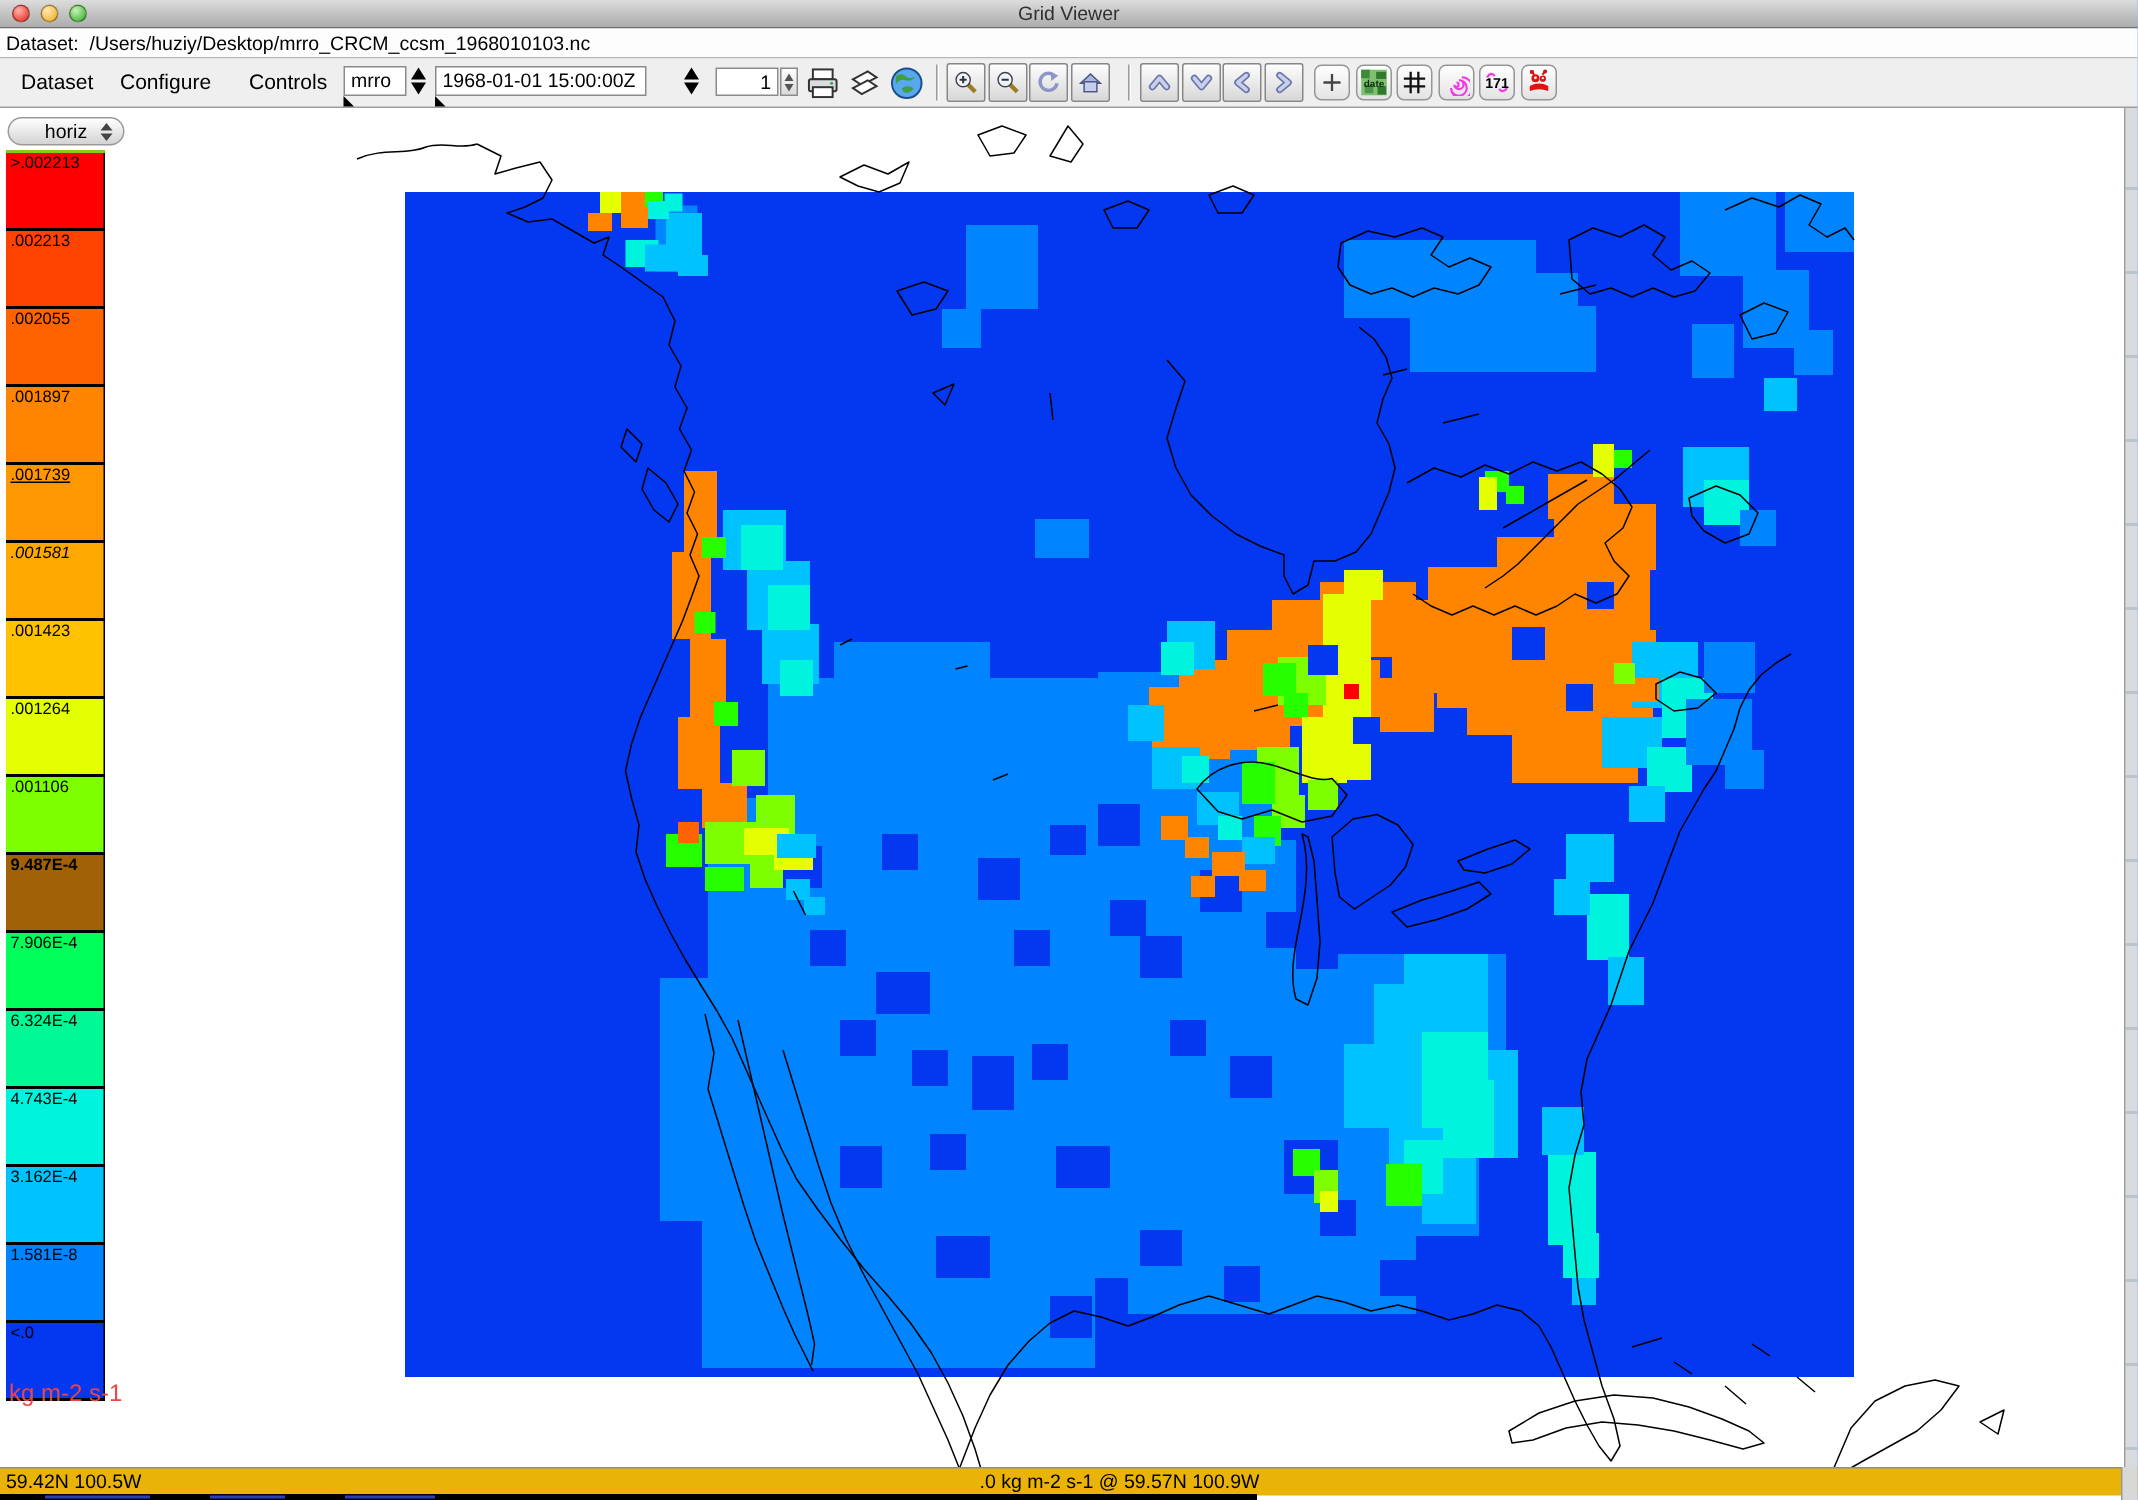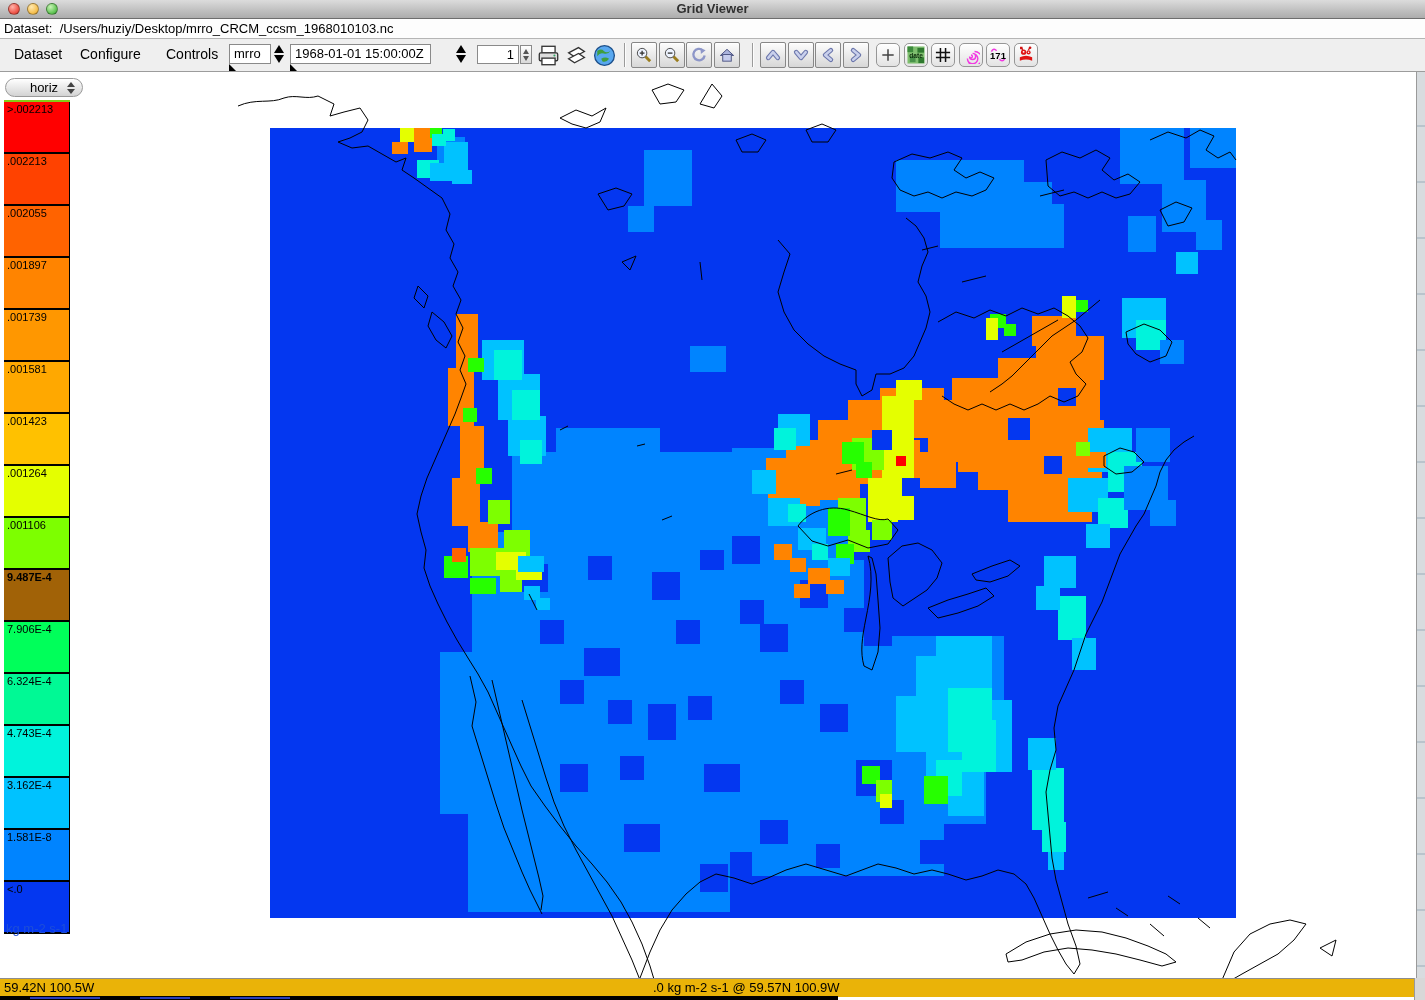--- a/index.html
+++ b/index.html
@@ -1,21 +1,21 @@
 <!DOCTYPE html>
 <html><head>
 <meta charset="utf-8">
 <style>
   html,body{margin:0;padding:0}
   body{width:1425px;height:1000px;position:relative;overflow:hidden;background:#fff;
        font-family:"Liberation Sans",sans-serif;-webkit-font-smoothing:antialiased}
   
   #titlebar{position:absolute;top:0;left:0;right:0;height:18px;z-index:10;
     background:linear-gradient(#dcdcdc,#bfbfbf 60%,#adadad);border-bottom:1px solid #6e6e6e}
-  #title{text-align:center;font-size:13px;font-weight:bold;color:#303030;line-height:18px}
+  #title{text-align:center;font-size:13px;font-weight:normal;color:#303030;line-height:18px}
   .lights{position:absolute;left:8px;top:3px;display:flex;gap:7px}
   .light{width:12px;height:12px;border-radius:50%;border:1px solid rgba(0,0,0,.35);box-sizing:border-box}
   .light.red{background:radial-gradient(circle at 35% 30%,#ffb3aa,#ee5448 65%,#c93a2e)}
   .light.yellow{background:radial-gradient(circle at 35% 30%,#ffe9b0,#f5bf4f 65%,#d79c2c)}
   .light.green{background:radial-gradient(circle at 35% 30%,#c9f3b7,#61c554 65%,#3f9e3b)}
   #datasetbar{position:absolute;top:19px;left:0;right:0;height:19px;background:#fdfdfd;
     border-bottom:1px solid #b5b5b5;font-size:13px;line-height:19px;color:#000;z-index:10;white-space:pre}
   #datasetbar .lbl{padding-left:4px}
   #toolbar{position:absolute;top:39px;left:0;right:0;height:32px;background:#efefef;
     border-bottom:1px solid #9c9c9c;z-index:10}
@@ -52,21 +52,21 @@
   #vmode{position:absolute;left:5px;top:78px;width:78px;height:19px;z-index:5;border-radius:10px;
     background:linear-gradient(#ffffff,#d3d3d3);border:1px solid #9a9a9a;box-sizing:border-box;
     font-size:13px;color:#000;display:flex;align-items:center;justify-content:center}
   #vmode .arr{position:absolute;right:7px;top:2px;width:8px;height:14px}
   #vmode .arr:before,#vmode .arr:after{content:"";position:absolute;left:0;border-left:4px solid transparent;border-right:4px solid transparent}
   #vmode .arr:before{top:1px;border-bottom:5px solid #444}
   #vmode .arr:after{top:8px;border-top:5px solid #444}
   #colorbar{position:absolute;left:4px;top:100px;width:66px;z-index:5;border-top:2px solid #84cc16}
   .cbcell{height:49px;border-bottom:2px solid #000;border-right:1px solid #000;box-sizing:content-box;
     font-size:11px;line-height:12px;padding-top:1px;padding-left:3px;color:#000}
-  #units{position:absolute;left:6px;top:921px;font-size:13px;color:#1d4ed8;z-index:5}
+  #units{position:absolute;left:6px;top:921px;font-size:16px;color:#ef4444;z-index:5}
   #rightstrip{position:absolute;right:0;top:71px;width:8px;height:907px;z-index:6;
     background:repeating-linear-gradient(#d8dcdf 0px,#d8dcdf 54px,#b9c4cc 54px,#b9c4cc 56px);
     border-left:1px solid #9a9a9a}
   
   #statusbar{position:absolute;top:978px;left:0;right:0;height:18px;background:#eab308;
     border-top:1px solid #8d8d8d;font-size:13px;line-height:17px;color:#000;z-index:10}
   #s-left{position:absolute;left:4px}
   #s-mid{position:absolute;left:653px}
   #bottomstrip{position:absolute;top:996px;left:0;width:838px;height:4px;background:#000;z-index:11}
   #bottomstrip i{position:absolute;top:1px;height:2px;background:#2a3fbb}
@@ -439,22 +439,22 @@
 <div id="vmode">
   <span>horiz</span>
   <span class="arr"></span>
 </div>
 
 <div id="colorbar">
     <div class="cbcell" style="background: rgb(255, 0, 0);">&gt;.002213</div>
     <div class="cbcell" style="background: rgb(255, 66, 0);">.002213</div>
     <div class="cbcell" style="background: rgb(255, 99, 0);">.002055</div>
     <div class="cbcell" style="background: rgb(255, 132, 0);">.001897</div>
-    <div class="cbcell" style="background: rgb(255, 151, 0);">.001739</div>
-    <div class="cbcell" style="background: rgb(255, 168, 0);">.001581</div>
+    <div class="cbcell" style="background: rgb(255, 151, 0); text-decoration: underline;">.001739</div>
+    <div class="cbcell" style="background: rgb(255, 168, 0); font-style: italic;">.001581</div>
     <div class="cbcell" style="background: rgb(255, 193, 0);">.001423</div>
     <div class="cbcell" style="background: rgb(228, 255, 0);">.001264</div>
     <div class="cbcell" style="background: rgb(125, 255, 0);">.001106</div>
     <div class="cbcell" style="background: #a16207; font-weight: bold;">9.487E-4</div>
     <div class="cbcell" style="background: rgb(0, 255, 90);">7.906E-4</div>
     <div class="cbcell" style="background: rgb(0, 249, 149);">6.324E-4</div>
     <div class="cbcell" style="background: rgb(0, 243, 220);">4.743E-4</div>
     <div class="cbcell" style="background: rgb(0, 194, 255);">3.162E-4</div>
     <div class="cbcell" style="background: rgb(0, 132, 255);">1.581E-8</div>
     <div class="cbcell" style="background: rgb(4, 55, 240);">&lt;.0</div>

